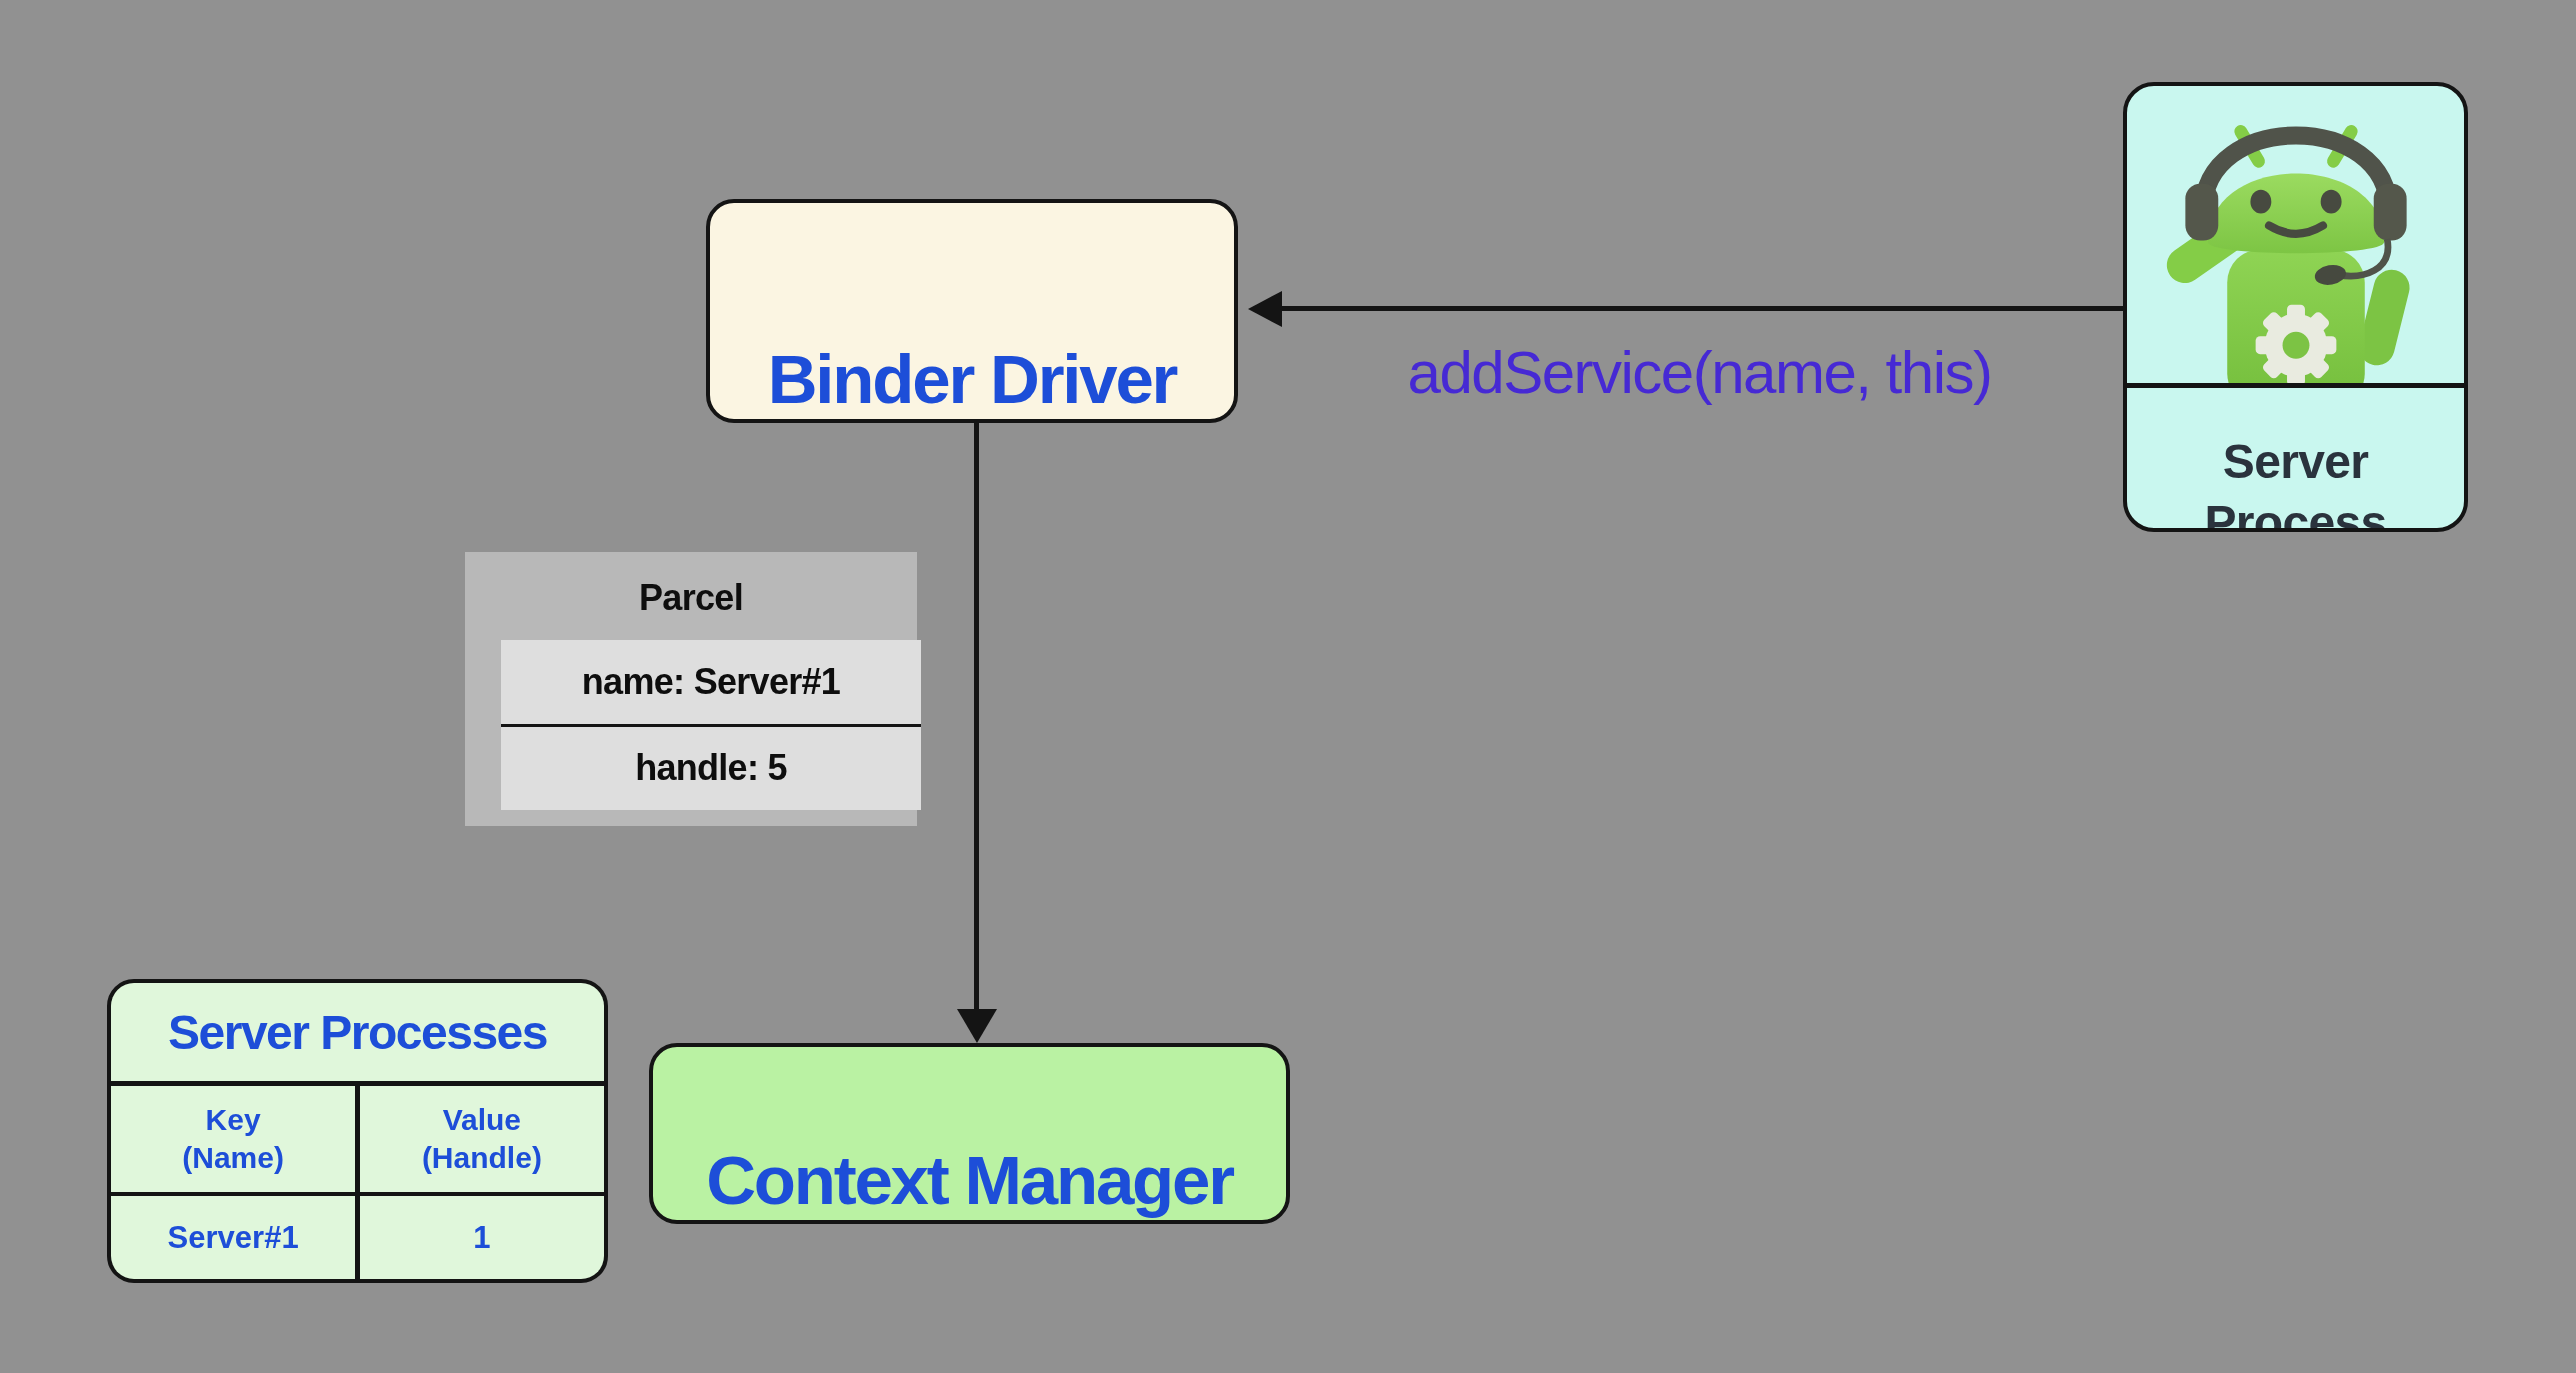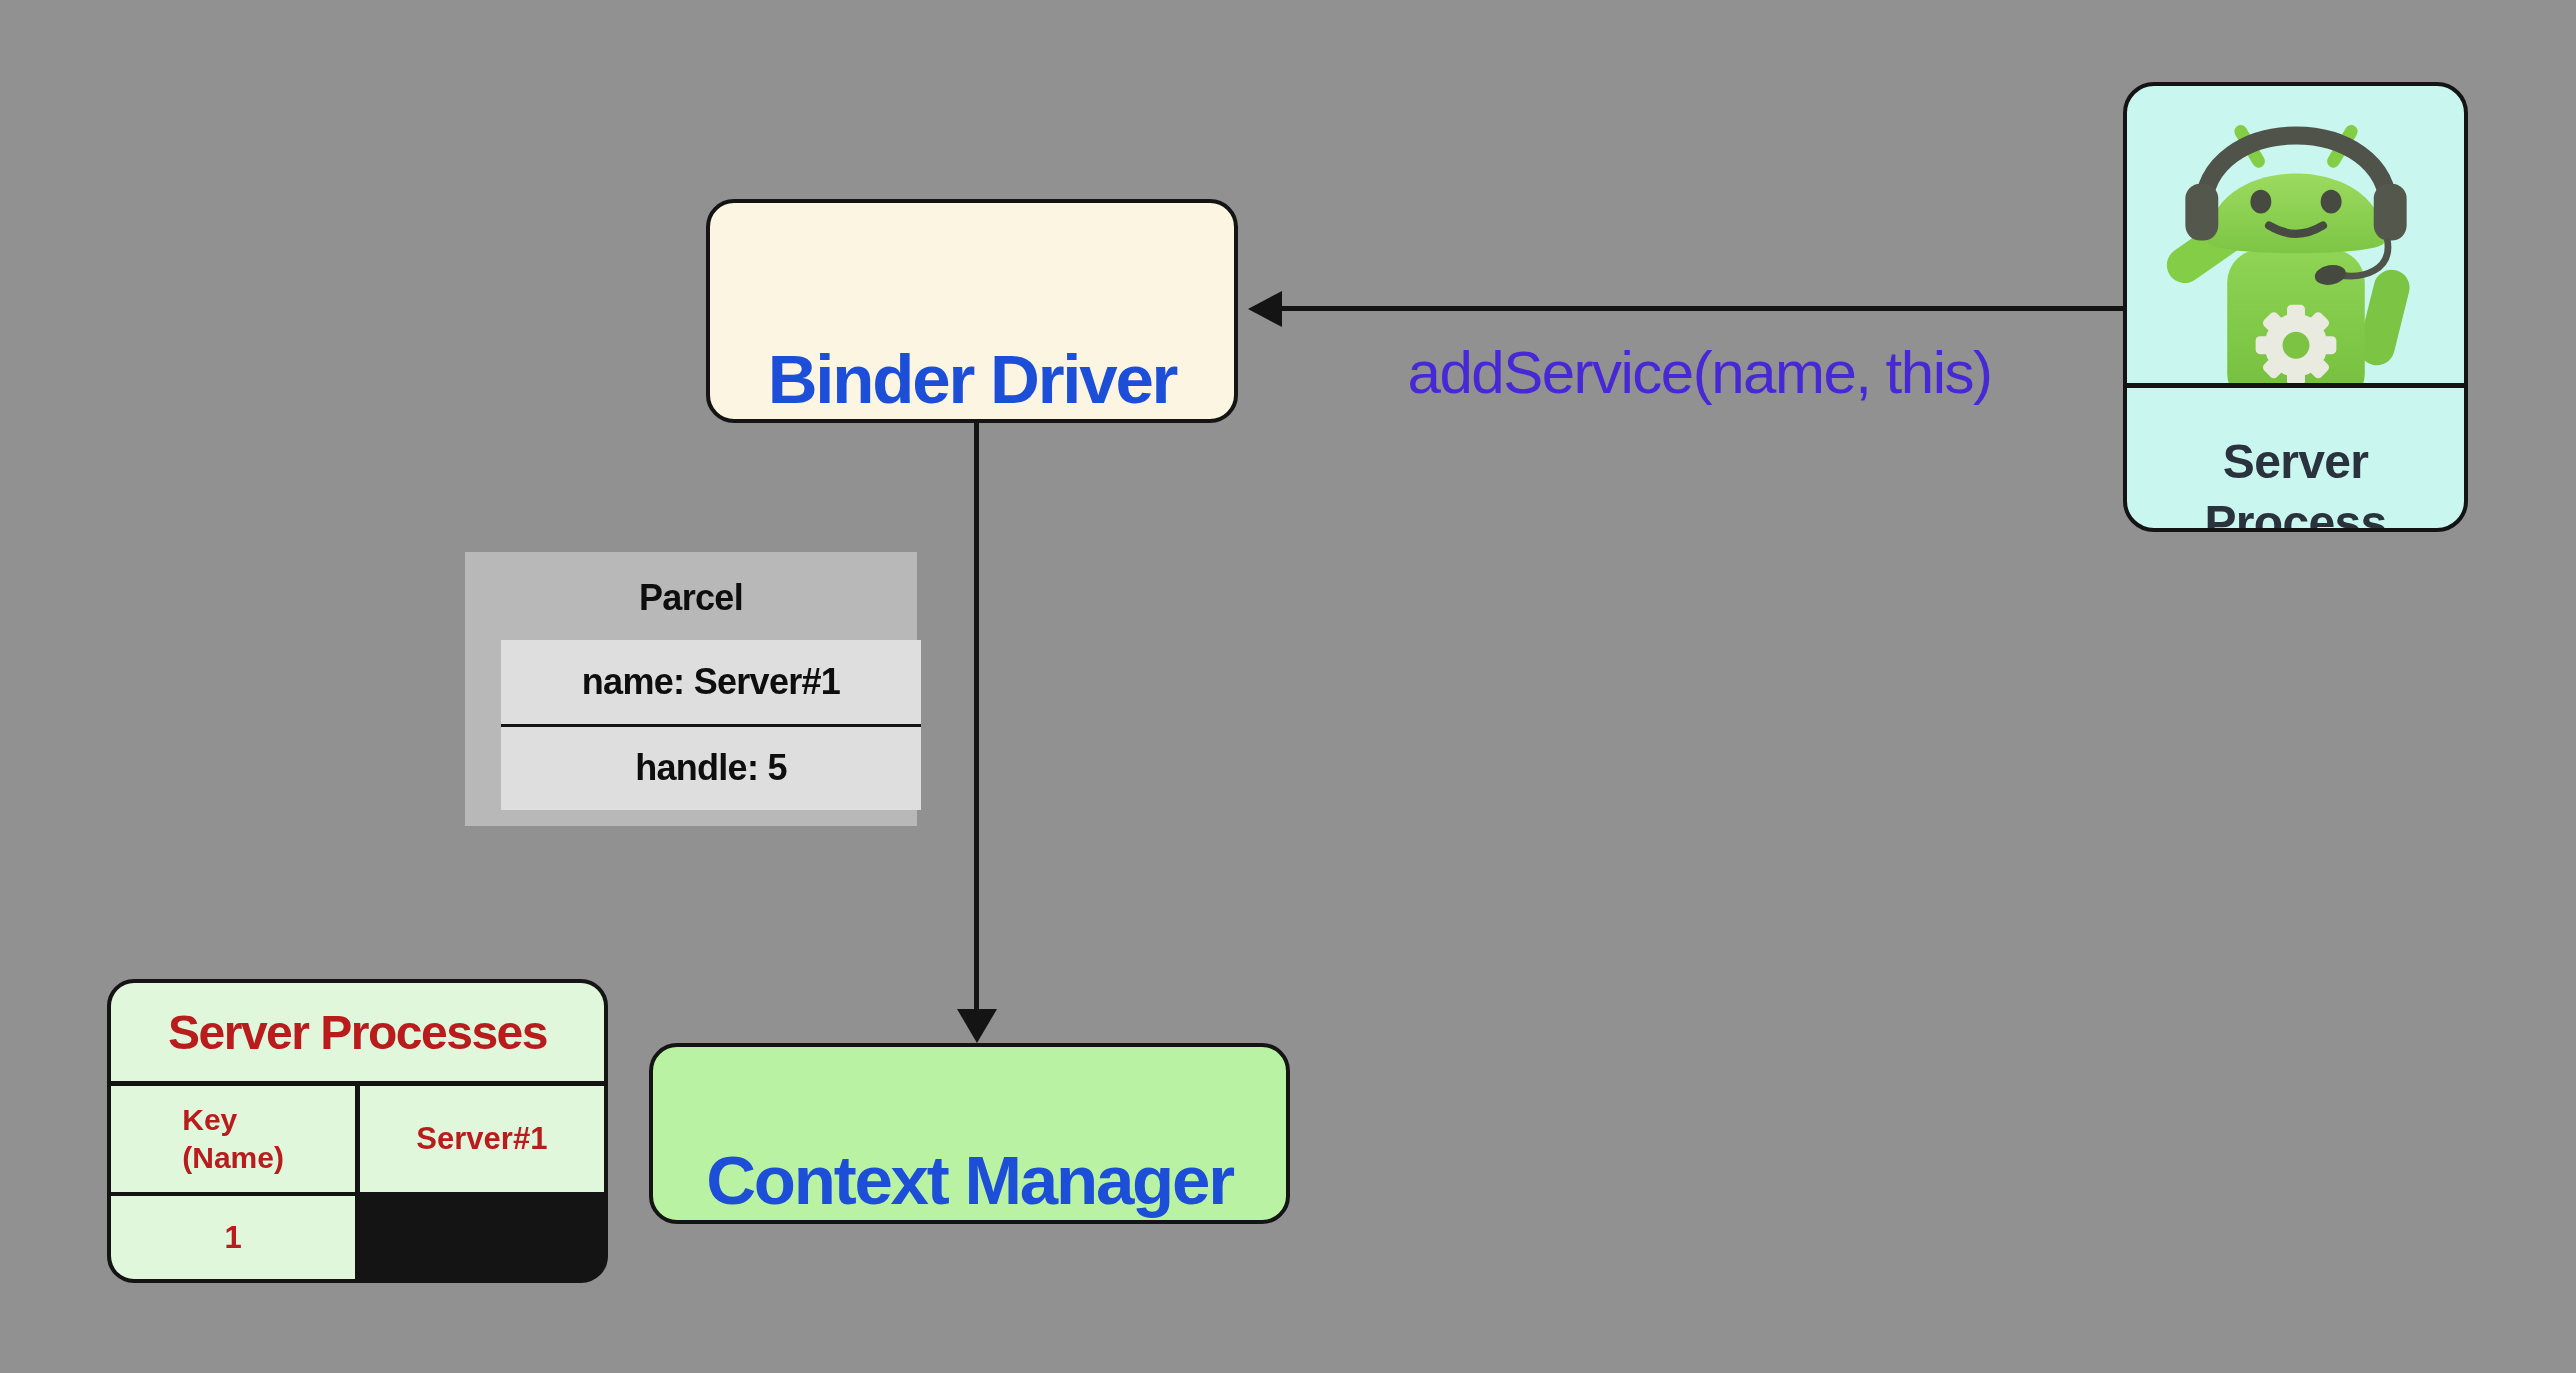--- a/index.html
+++ b/index.html
@@ -121,21 +121,22 @@
     border: 4.5px solid #141414; border-radius: 27px;
     overflow: hidden;
     display: grid;
     grid-template-columns: 1fr 1fr;
     grid-template-rows: 98px 106px 1fr;
     gap: 4.5px;
   }
   .sp-cell {
     background: #E0F7DB;
     display: flex; align-items: center; justify-content: center;
-    font-weight: bold; color: #b91c1c;
+    text-align: center;
+    font-weight: bold; color: #1d4ed8;
   }
   .sp-title { grid-column: 1 / -1; font-size: 48px; letter-spacing: -1.5px; }
   .sp-head { font-size: 30px; line-height: 1.25; white-space: pre-line; }
   .sp-data { font-size: 31px; }
 </style>
 </head>
 <body>
 
 <div class="canvas">
 
@@ -216,18 +217,20 @@
     <div class="parcel-box">
       <div class="parcel-row">name: Server#1</div>
       <div class="parcel-row">handle: 5</div>
     </div>
   </div>
 
   <div class="sp-table">
     <div class="sp-cell sp-title">Server Processes</div>
     <div class="sp-cell sp-head">Key
 (Name)</div>
+    <div class="sp-cell sp-head">Value
+(Handle)</div>
     <div class="sp-cell sp-data">Server#1</div>
     <div class="sp-cell sp-data">1</div>
   </div>
 
 </div>
 
 
 </body></html>

